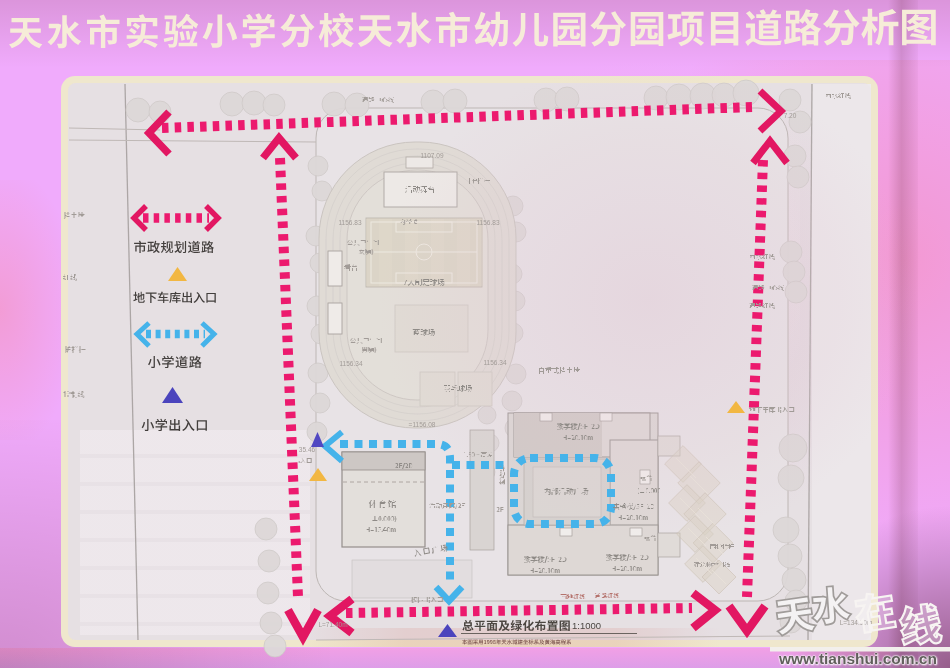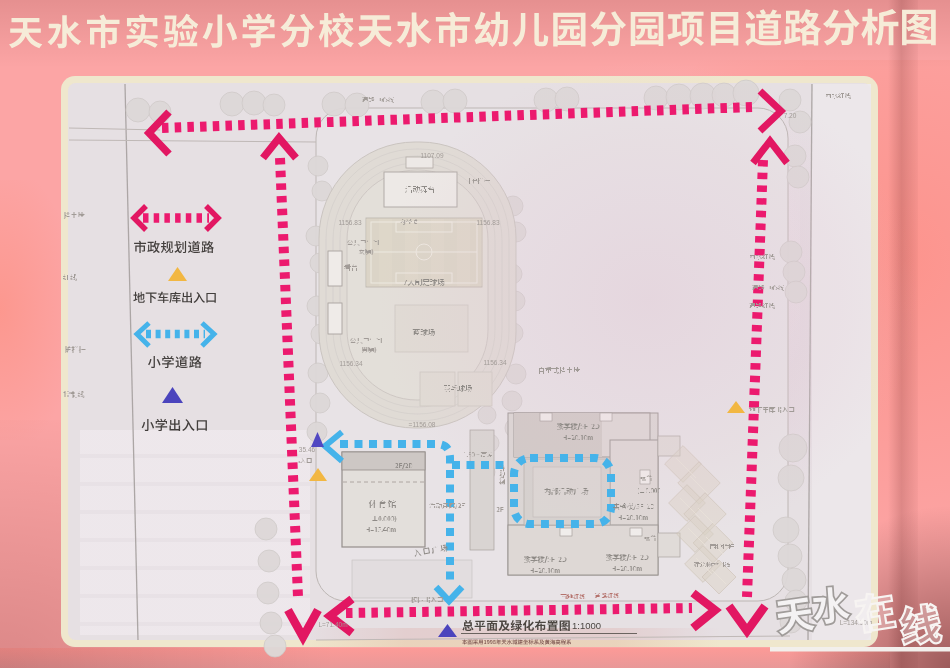--- a/index.html
+++ b/index.html
@@ -1,14 +1,14 @@
 <!DOCTYPE html>
 <html><head><meta charset="utf-8"><style>
 html,body{margin:0;padding:0}
-#c{position:relative;width:950px;height:668px;background:#fca5a5;overflow:hidden;
+#c{position:relative;width:950px;height:668px;background:#f0abfc;overflow:hidden;
    font-family:"Liberation Sans",sans-serif}
 .abs{position:absolute}
 </style></head><body>
 <div id="c">
 
 <div class="abs" style="left:0;top:0;width:950px;height:80px;background:linear-gradient(180deg,rgba(80,0,0,0.13),rgba(80,0,0,0) 85%)"></div>
 
 <div class="abs" style="left:650px;top:60px;width:300px;height:500px;background:radial-gradient(ellipse at 85% 40%,rgba(255,80,45,0.20),rgba(255,80,45,0) 75%)"></div>
 
 <div class="abs" style="left:0;top:420px;width:330px;height:248px;background:radial-gradient(ellipse at 0% 100%,rgba(70,0,0,0.18),rgba(70,0,0,0) 75%)"></div>
@@ -455,12 +455,13 @@
       <g transform="translate(812,622) rotate(-4)">
         <path d="M2 -24.6V-18.8H9.6C8 -12.2 4.8 -7 0.5 -4C1.9 -3.1 4.2 -0.8 5.2 0.5C10.8 -3.8 14.9 -12.3 16.6 -23.4L12.8 -24.8L11.7 -24.6ZM31.6 -27.5C29.9 -25.1 27.4 -22.3 25 -20C24.4 -21.4 23.8 -22.8 23.3 -24.3V-34.2H17.1V-3.5C17.1 -2.8 16.8 -2.6 16.2 -2.6C15.4 -2.6 13.2 -2.6 11 -2.7C11.9 -0.9 12.9 2 13.2 3.8C16.5 3.8 19.1 3.6 21 2.5C22.8 1.5 23.3 -0.2 23.3 -3.4V-11.8C26.2 -6.6 30 -2.4 35.2 0.3C36.1 -1.4 38.1 -3.9 39.5 -5.1C34.4 -7.3 30.5 -10.9 27.6 -15.4C30.4 -17.6 34 -20.7 37 -23.7Z" fill="#f4f2f3" stroke="#a09c9a" stroke-width="1.7"></path>
       </g>
       <g transform="translate(858,630) rotate(-9)">
         <path d="M14.4 -34.2C13.9 -32.5 13.4 -30.8 12.7 -29H2V-23.4H10.2C7.8 -19.1 4.6 -15.2 0.6 -12.7C1.5 -11.3 2.8 -8.7 3.4 -7C4.4 -7.7 5.4 -8.5 6.3 -9.3V3.8H12.2V-15.6C14 -18.1 15.5 -20.7 16.8 -23.4H38.1V-29H19.2C19.6 -30.3 20 -31.5 20.4 -32.8ZM23.1 -21.9V-15.9H15.4V-10.5H23.1V-2.6H13.9V2.8H37.9V-2.6H29V-10.5H36.4V-15.9H29V-21.9Z" fill="#ffffff" stroke="#f7f4f2" stroke-width="2.2" fill-opacity="0.26"></path>
       </g>
       <g transform="translate(901,643) rotate(-6)">
         <path d="M1.8 -3.4 3.1 2.4C7.3 0.9 12.5 -1.1 17.3 -3L16.3 -7.9C11 -6.2 5.5 -4.3 1.8 -3.4ZM3.2 -17.1C3.8 -17.5 4.8 -17.7 7.8 -18.1C6.6 -16.5 5.7 -15.3 5.1 -14.7C3.7 -13.2 2.8 -12.3 1.6 -12.1C2.3 -10.6 3.2 -7.9 3.4 -6.8C4.7 -7.5 6.6 -8 16.7 -10C16.6 -11.2 16.7 -13.5 16.9 -15L11.3 -14.2C13.9 -17.3 16.5 -20.9 18.5 -24.4L13.6 -27.6C12.9 -26.1 12.1 -24.7 11.2 -23.3L8.7 -23.1C11 -26.2 13.1 -29.8 14.7 -33.1L9 -35.9C7.6 -31.2 4.7 -26.3 3.8 -25.1C2.9 -23.8 2.2 -23 1.2 -22.7C1.9 -21.1 2.9 -18.3 3.2 -17.1ZM35.6 -14.8C34.6 -13.2 33.4 -11.8 32 -10.4C31.8 -11.6 31.5 -12.9 31.3 -14.4L40.4 -16L39.4 -21.3L30.5 -19.7L30.2 -22.8L39.3 -24.2L38.3 -29.6L35.1 -29.1L38.2 -32C37 -33.1 34.8 -34.7 33.3 -35.7L29.7 -32.6C31.1 -31.5 32.9 -30 34.1 -28.9L29.9 -28.3L29.7 -32.6L29.8 -36.1H23.7C23.7 -33.3 23.8 -30.3 23.9 -27.3L18.1 -26.5L18.5 -24.4L19.1 -21L24.3 -21.8L24.6 -18.7L17.2 -17.4L18.1 -11.9L25.4 -13.3C25.8 -10.8 26.3 -8.5 26.9 -6.4C23.5 -4.3 19.6 -2.7 15.6 -1.6C17 -0.2 18.5 1.9 19.2 3.5C22.6 2.3 25.9 0.8 28.9 -1.1C30.5 2.1 32.6 4 35.1 4C38.7 4 40.2 2.7 41.2 -2.8C39.9 -3.4 38.1 -4.7 37 -6.2C36.8 -3 36.4 -1.9 35.8 -1.9C35.1 -1.9 34.4 -2.9 33.7 -4.5C36.4 -6.8 38.8 -9.5 40.7 -12.5Z" fill="#ffffff" stroke="#f7f4f2" stroke-width="2.2" fill-opacity="0.26"></path>
       </g>
     </svg>
+<div class="abs" style="left:779px;top:650px;width:170px;font:bold 15.5px 'Liberation Sans',sans-serif;color:#615e5c;letter-spacing:0px;text-shadow:0 0 2px #fff,0 0 2px #fff,0 0 1px #fff,1px 1px 2px #fff">www.tianshui.com.cn</div>
 </div>
 </body></html>

